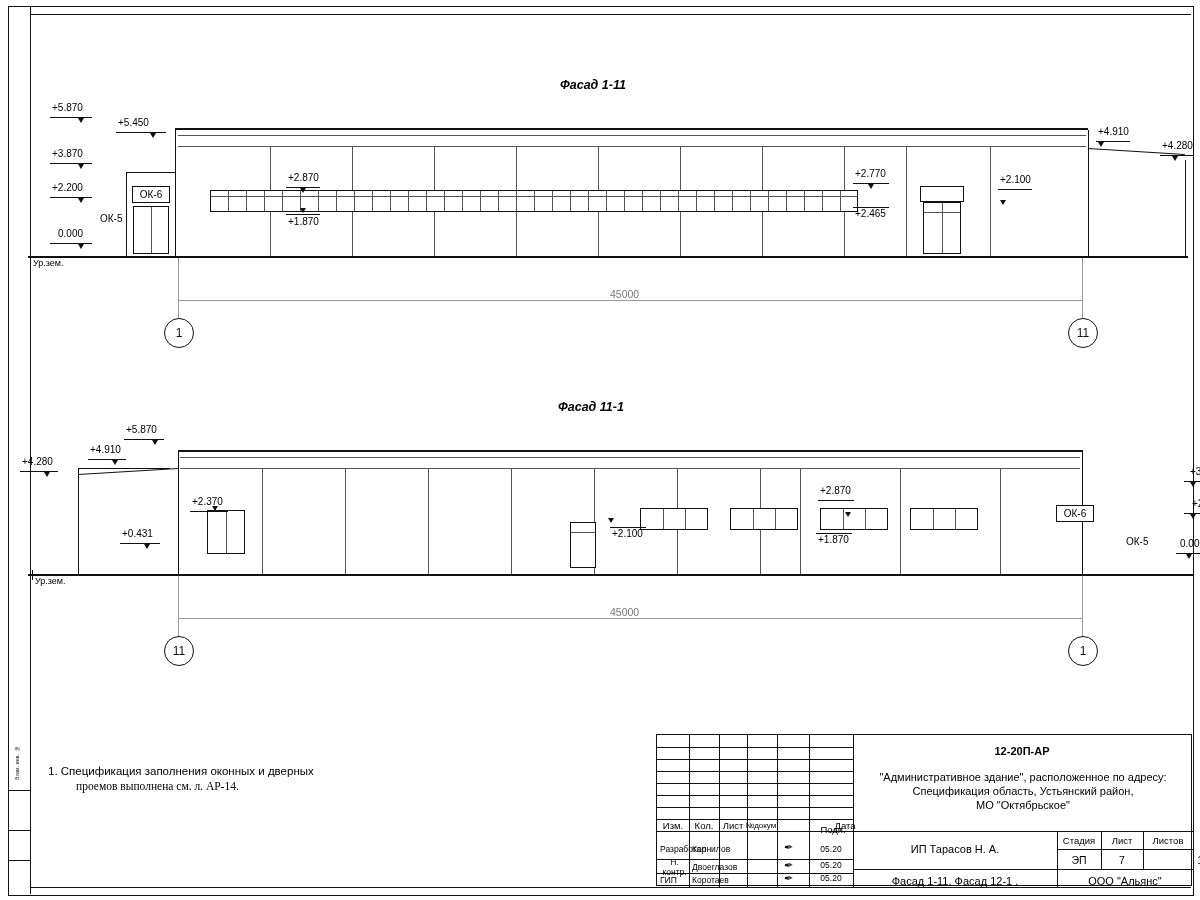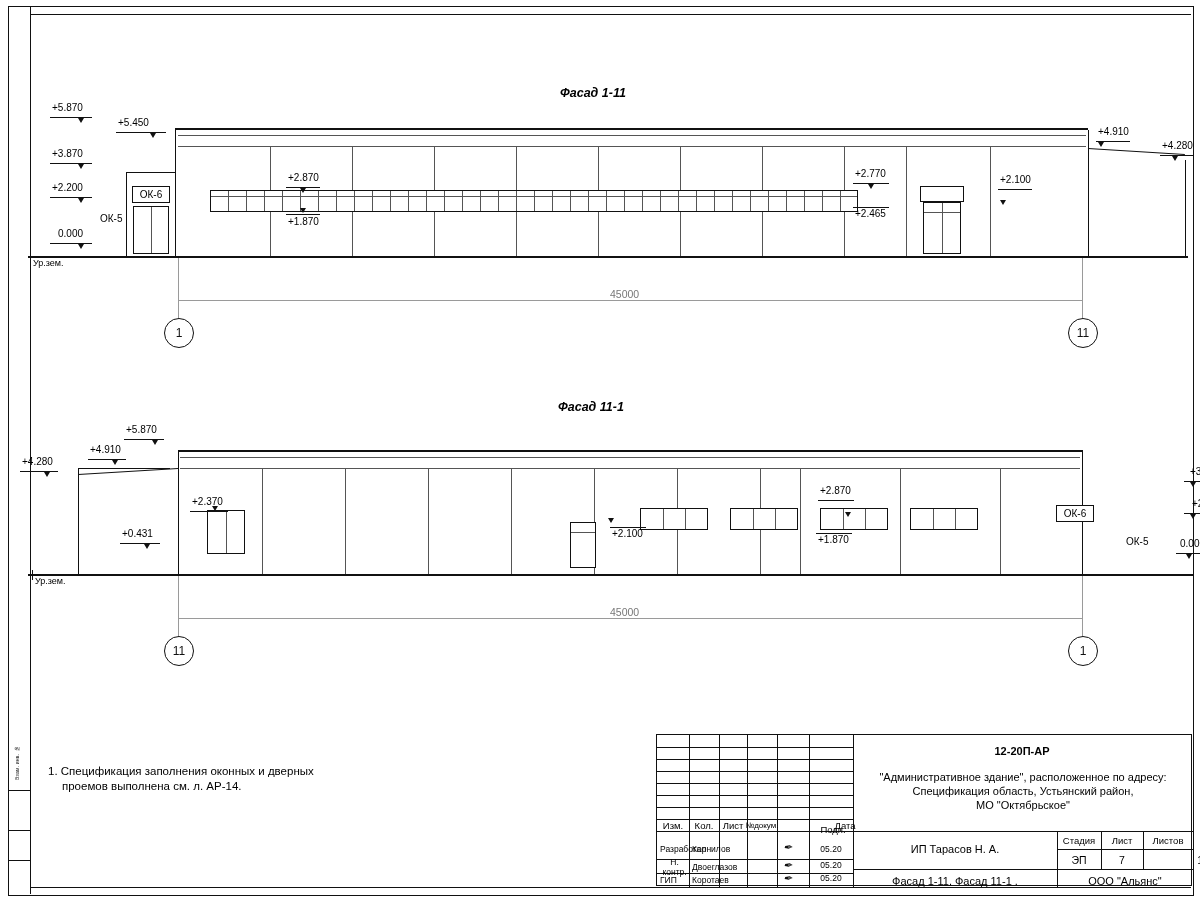--- a/index.html
+++ b/index.html
@@ -63,21 +63,21 @@
 <div class="sheet">
 
   <div class="frame-outer"></div>
   <div class="frame-inner"></div>
   <div class="left-strip"></div>
   <div class="left-cell" style="top:790px;"></div>
   <div class="left-cell" style="top:830px;"></div>
   <div class="left-cell" style="top:860px;"></div>
   <div class="v-text" style="left:14px;top:700px;height:80px;">Взам. инв. №</div>
 
-  <div class="ttl" style="left:560px;top:86px;">Фасад 1-11</div>
+  <div class="ttl" style="left:560px;top:78px;">Фасад 1-11</div>
 
   <div class="hl" style="left:28px;top:256px;width:1060px;border-top-width:2px;"></div>
   <div class="hl" style="left:1088px;top:256px;width:100px;border-top-width:2px;"></div>
 
   <div class="vl" style="left:175px;top:128px;height:128px;"></div>
   <div class="vl" style="left:1088px;top:130px;height:126px;"></div>
   <div class="hl" style="left:175px;top:128px;width:913px;border-top-width:2px;"></div>
   <div class="hl-thin" style="left:178px;top:135px;width:908px;"></div>
   <div class="hl-thin" style="left:178px;top:146px;width:908px;"></div>
 
@@ -300,21 +300,21 @@
   <div class="vl" style="left:32px;top:570px;height:10px;"></div>
 
   <div class="vl-g" style="left:178px;top:576px;height:78px;"></div>
   <div class="vl-g" style="left:1082px;top:576px;height:78px;"></div>
   <div class="hl-g" style="left:178px;top:618px;width:904px;"></div>
   <div class="dim" style="left:610px;top:606px;">45000</div>
   <div class="circle-mark" style="left:164px;top:636px;">11</div>
   <div class="circle-mark" style="left:1068px;top:636px;">1</div>
 
   <div class="note" style="left:48px;top:764px;">1. Спецификация заполнения оконных и дверных</div>
-  <div class="note" style="left:62px;top:779px;">проемов выполнена см. л. АР-14.</div>
+  <div class="note" style="left:76px;top:779px;font-family:Liberation Serif, serif;">проемов выполнена см. л. АР-14.</div>
 
   <div class="tb" style="left:656px;top:734px;width:536px;height:152px;">
 
     <div class="tb-txt" style="left:200px;top:10px;width:330px;font-size:11px;font-weight:700;">12-20П-АР</div>
 
     <div class="tb-txt" style="left:196px;top:36px;width:340px;">"Административное здание", расположенное по адресу:</div>
     <div class="tb-txt" style="left:196px;top:50px;width:340px;">Спецификация область, Устьянский район,</div>
     <div class="tb-txt" style="left:196px;top:64px;width:340px;">МО "Октябрьское"</div>
 
     <div class="hl" style="left:0;top:12px;width:196px;"></div>
@@ -359,21 +359,21 @@
     <div class="sig" style="left:126px;top:137px;">✒</div>
     <div class="tb-cell" style="left:152px;top:137px;width:44px;height:12px;border:none;font-size:8.5px;">05.20</div>
 
     <div class="hl" style="left:196px;top:134px;width:340px;"></div>
     <div class="vl" style="left:400px;top:96px;height:56px;"></div>
     <div class="hl" style="left:400px;top:114px;width:136px;"></div>
     <div class="vl" style="left:444px;top:96px;height:38px;"></div>
     <div class="vl" style="left:486px;top:96px;height:38px;"></div>
 
     <div class="tb-txt" style="left:200px;top:108px;width:196px;">ИП Тарасов Н. А.</div>
-    <div class="tb-txt" style="left:200px;top:140px;width:196px;">Фасад 1-11. Фасад 11-1 .</div>
+    <div class="tb-txt" style="left:200px;top:140px;width:196px;">Фасад 1-11. Фасад 12-1 .</div>
 
     <div class="tb-cell" style="left:400px;top:98px;width:44px;height:14px;border:none;font-size:9.5px;">Стадия</div>
     <div class="tb-cell" style="left:444px;top:98px;width:42px;height:14px;border:none;font-size:9.5px;">Лист</div>
     <div class="tb-cell" style="left:486px;top:98px;width:50px;height:14px;border:none;font-size:9.5px;">Листов</div>
 
     <div class="tb-cell" style="left:400px;top:118px;width:44px;height:14px;border:none;font-size:10.5px;">ЭП</div>
     <div class="tb-cell" style="left:444px;top:118px;width:42px;height:14px;border:none;font-size:10.5px;">7</div>
     <div class="tb-cell" style="left:486px;top:118px;width:50px;height:14px;border:none;font-size:10.5px;margin-left:35px;">14</div>
 
     <div class="tb-txt" style="left:400px;top:140px;width:136px;">ООО "Альянс"</div>

